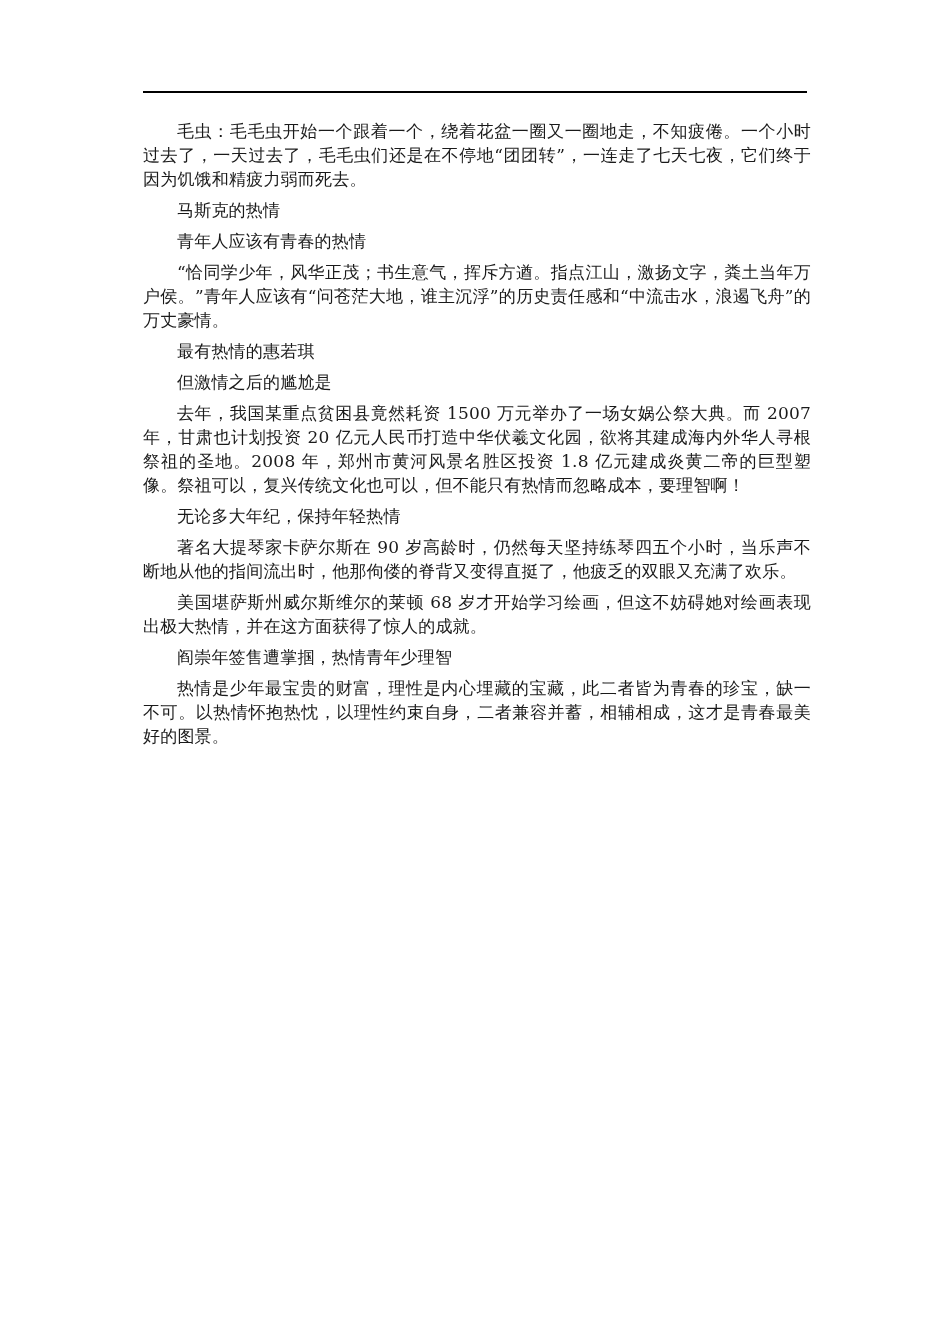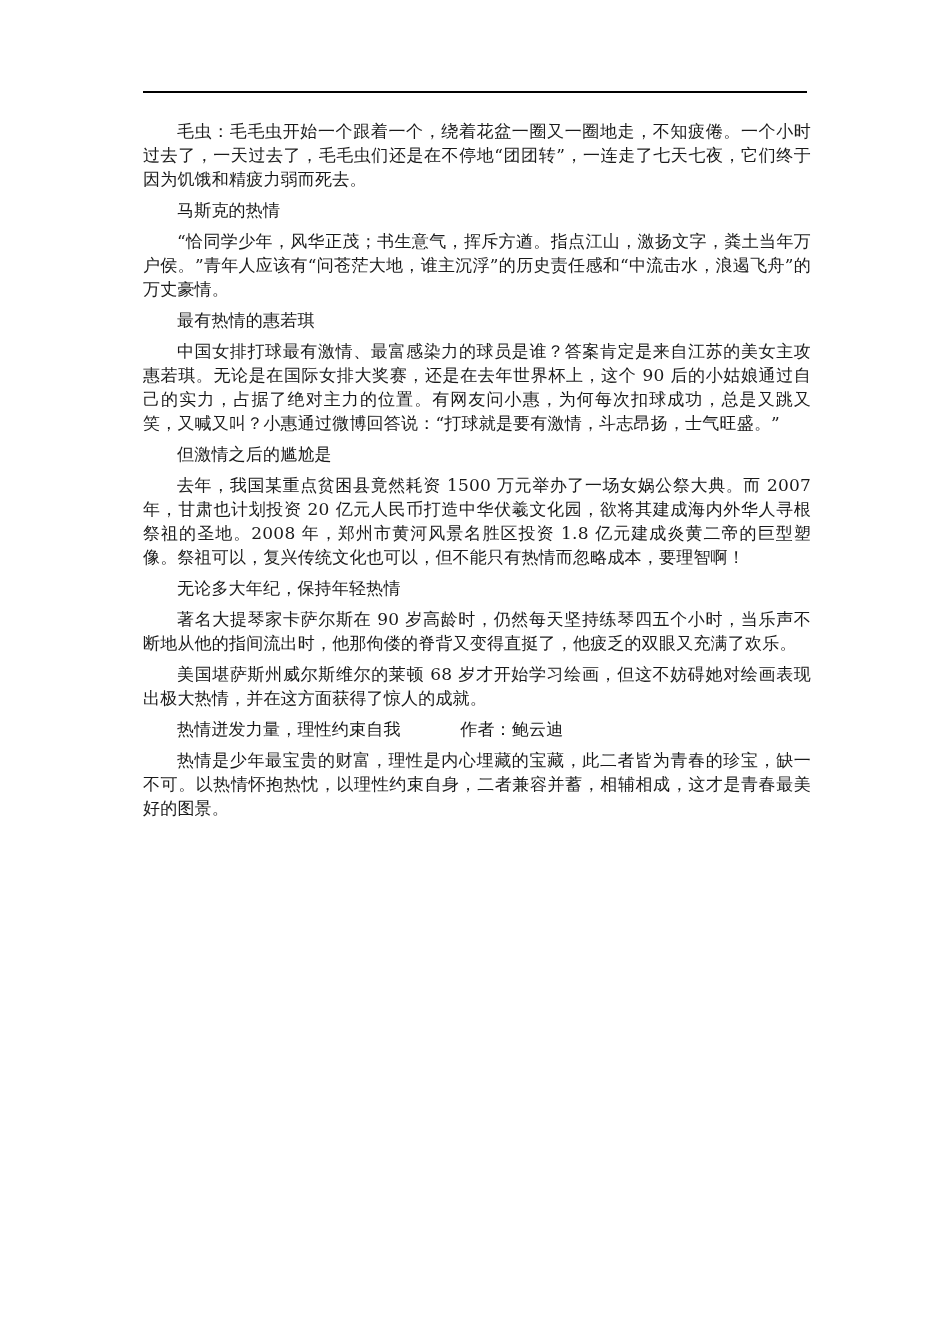--- a/index.html
+++ b/index.html
@@ -52,27 +52,24 @@
 </style>
 </head>
 <body>
 
 <div class="page">
   <div class="header-rule"></div>
 
   <div class="content">
     <p>毛虫：毛毛虫开始一个跟着一个，绕着花盆一圈又一圈地走，不知疲倦。一个小时过去了，一天过去了，毛毛虫们还是在不停地“团团转”，一连走了七天七夜，它们终于因为饥饿和精疲力弱而死去。</p>
     <p>马斯克的热情</p>
+    <p>青年人应该有青春的热情</p>
     <p>“恰同学少年，风华正茂；书生意气，挥斥方遒。指点江山，激扬文字，粪土当年万户侯。”青年人应该有“问苍茫大地，谁主沉浮”的历史责任感和“中流击水，浪遏飞舟”的万丈豪情。</p>
     <p>最有热情的惠若琪</p>
-    <p>中国女排打球最有激情、最富感染力的球员是谁？答案肯定是来自江苏的美女主攻惠若琪。无论是在国际女排大奖赛，还是在去年世界杯上，这个 90 后的小姑娘通过自己的实力，占据了绝对主力的位置。有网友问小惠，为何每次扣球成功，总是又跳又笑，又喊又叫？小惠通过微博回答说：“打球就是要有激情，斗志昂扬，士气旺盛。”</p>
     <p>但激情之后的尴尬是</p>
     <p>去年，我国某重点贫困县竟然耗资 1500 万元举办了一场女娲公祭大典。而 2007 年，甘肃也计划投资 20 亿元人民币打造中华伏羲文化园，欲将其建成海内外华人寻根祭祖的圣地。2008 年，郑州市黄河风景名胜区投资 1.8 亿元建成炎黄二帝的巨型塑像。祭祖可以，复兴传统文化也可以，但不能只有热情而忽略成本，要理智啊！</p>
     <p>无论多大年纪，保持年轻热情</p>
     <p>著名大提琴家卡萨尔斯在 90 岁高龄时，仍然每天坚持练琴四五个小时，当乐声不断地从他的指间流出时，他那佝偻的脊背又变得直挺了，他疲乏的双眼又充满了欢乐。</p>
     <p>美国堪萨斯州威尔斯维尔的莱顿 68 岁才开始学习绘画，但这不妨碍她对绘画表现出极大热情，并在这方面获得了惊人的成就。</p>
-    <p>
-      <span>热情迸发力量，理性约束自我</span>
-      <span class="excerpt-author">作者：鲍云迪</span>
-    </p>
+    <p>阎崇年签售遭掌掴，热情青年少理智</p>
     <p>热情是少年最宝贵的财富，理性是内心埋藏的宝藏，此二者皆为青春的珍宝，缺一不可。以热情怀抱热忱，以理性约束自身，二者兼容并蓄，相辅相成，这才是青春最美好的图景。</p>
   </div>
 </div>
 
 </body></html>

